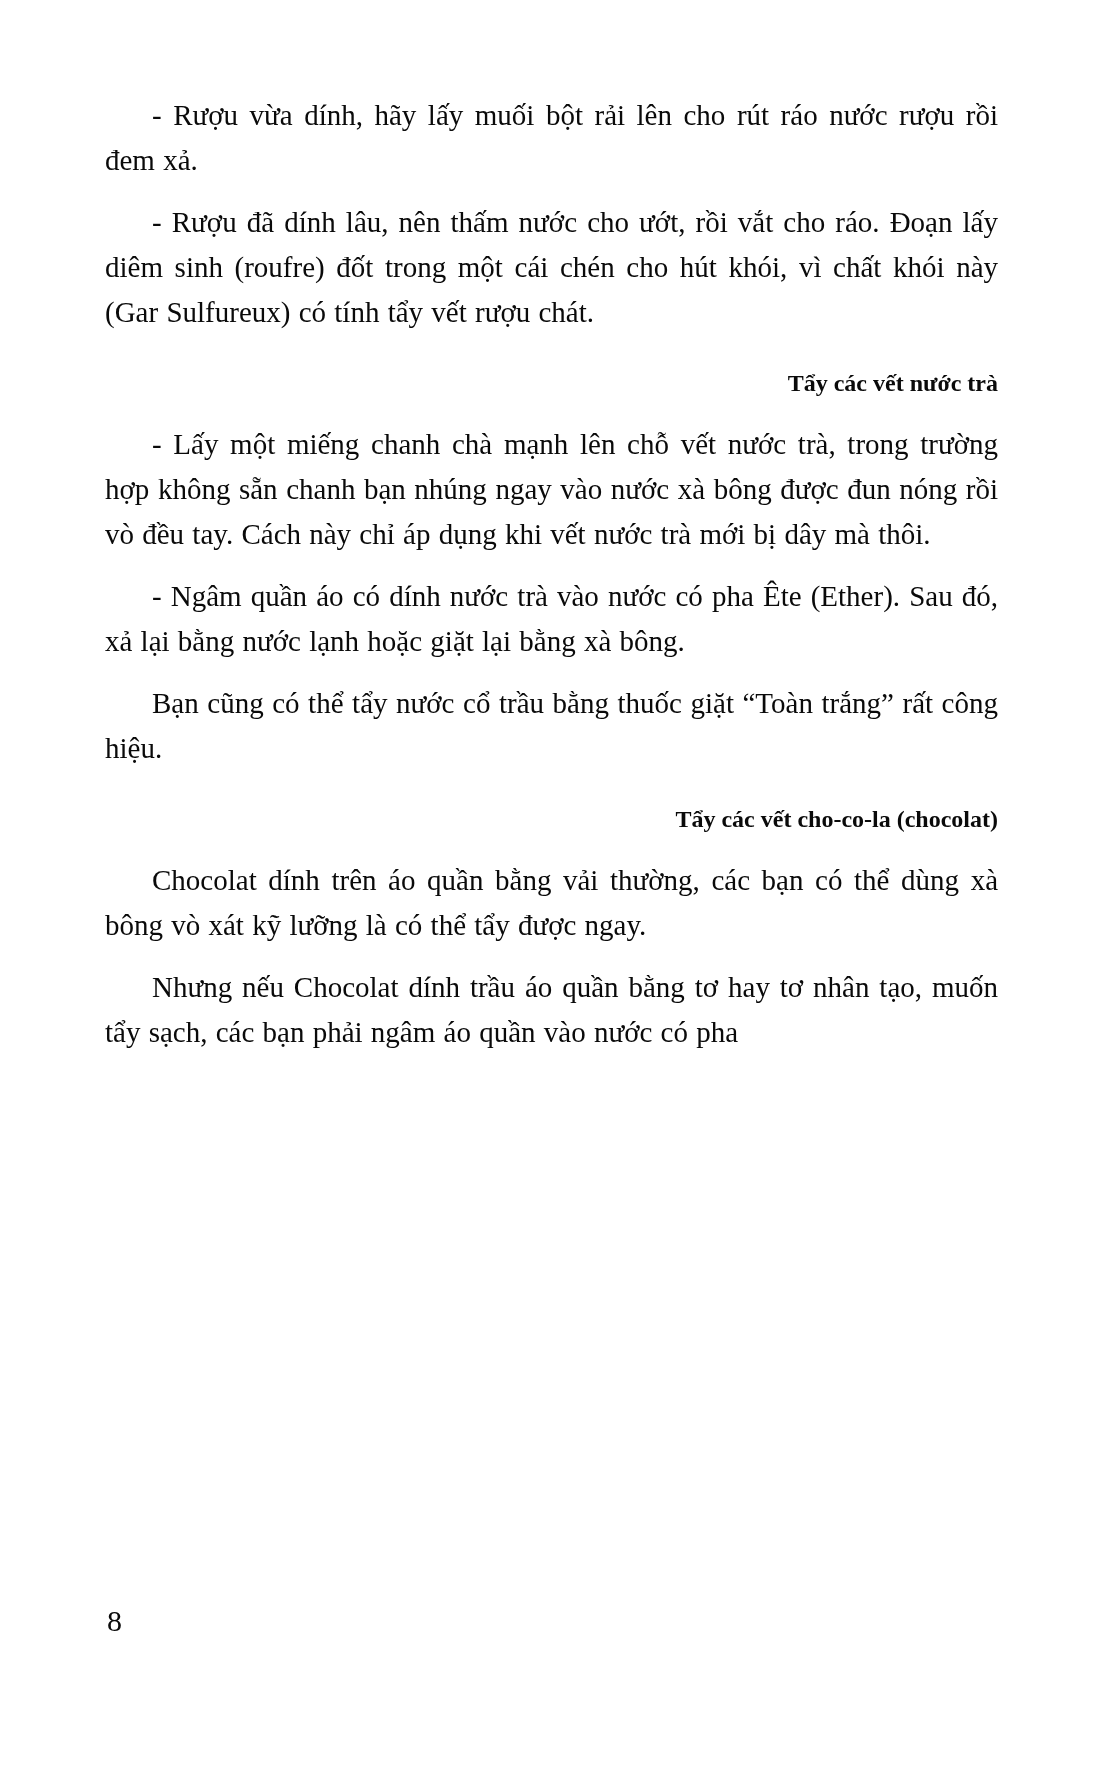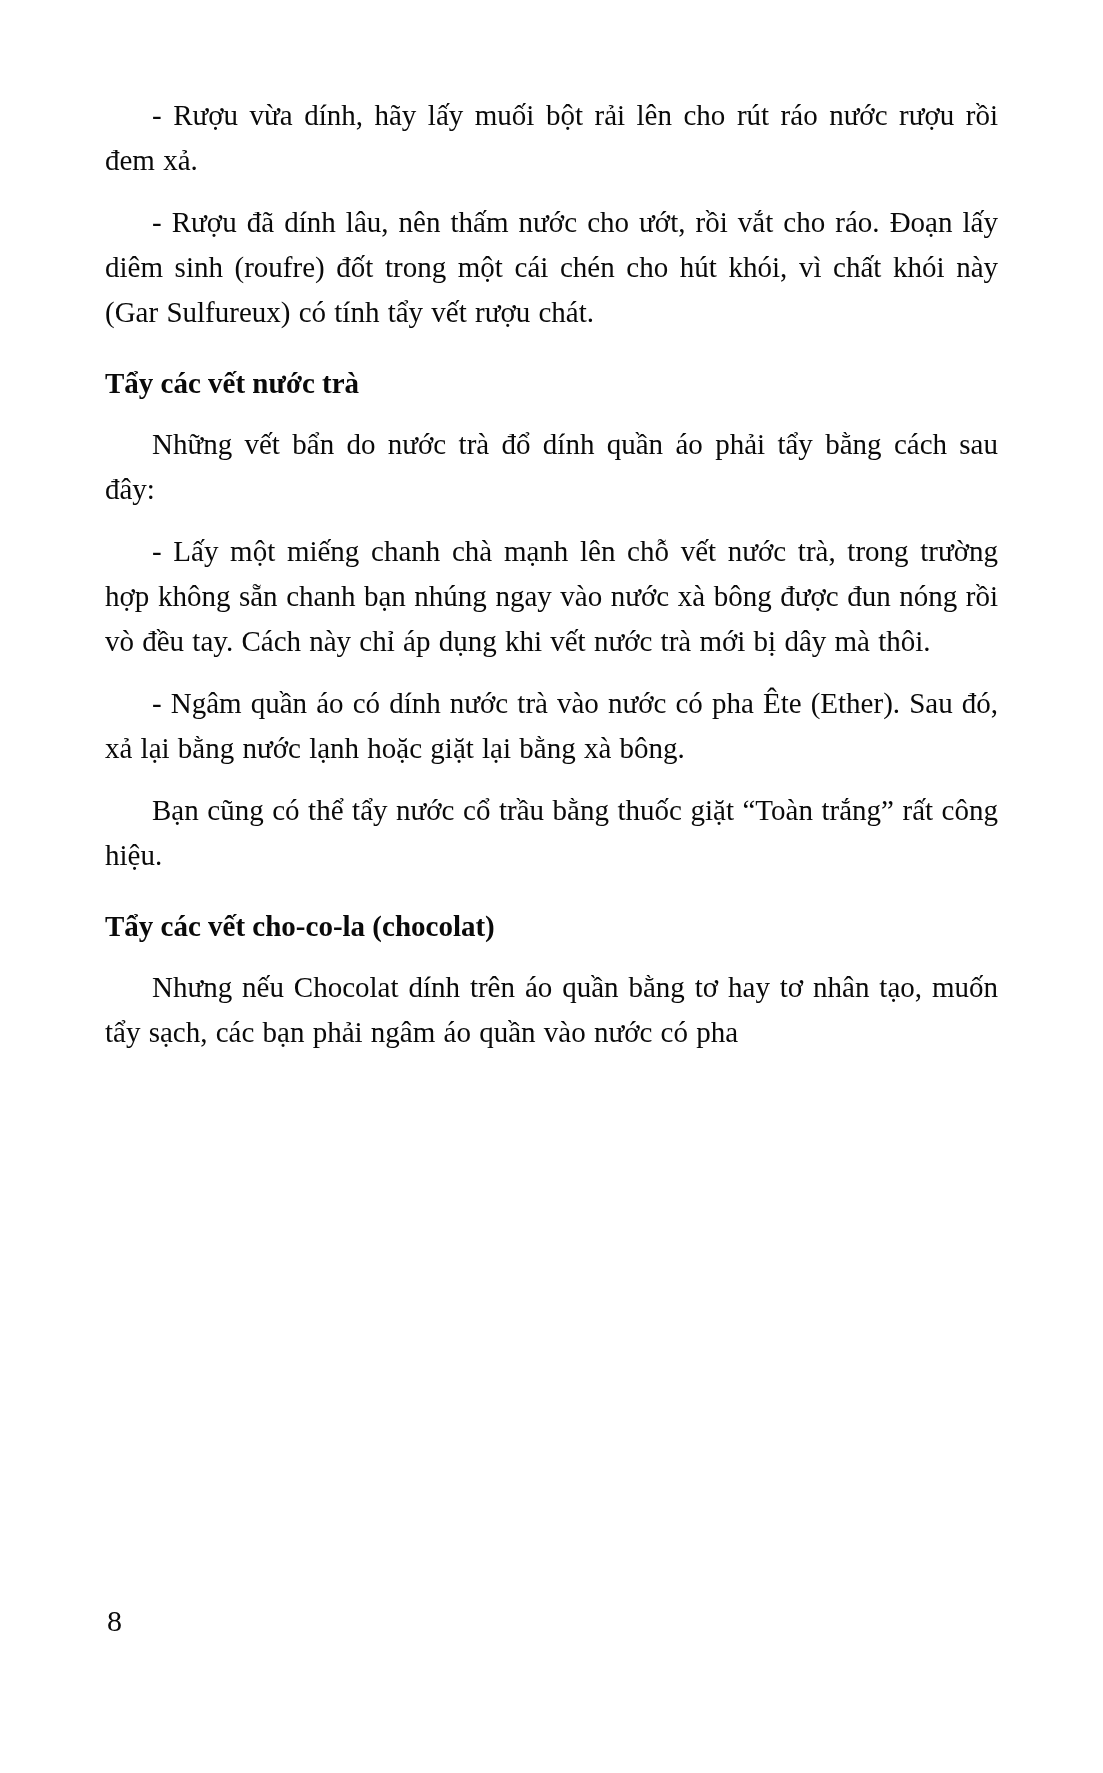--- a/index.html
+++ b/index.html
@@ -22,23 +22,23 @@
   }
   .para {
     margin: 0 0 17px 0;
     text-align: justify;
     text-indent: 47px;
     word-spacing: 1px;
   }
   .heading {
     margin: 26px 0 16px 0;
     font-weight: bold;
-    font-size: 29px;
+    font-size: 24px;
     line-height: 45px;
-    text-align: left;
+    text-align: right;
     text-indent: 0;
   }
   .page-number {
     position: absolute;
     left: 107px;
     top: 1598px;
     font-size: 30px;
     line-height: 45px;
   }
 </style>
@@ -48,30 +48,30 @@
 <div class="page">
 
   <p class="para">- Rượu vừa dính, hãy lấy muối bột rải lên cho rút ráo nước rượu rồi đem xả.</p>
 
   <p class="para">- Rượu đã dính lâu, nên thấm nước cho ướt, rồi vắt cho ráo. Đoạn lấy diêm sinh (roufre) đốt trong một cái chén cho hút khói, vì chất khói này (Gar Sulfureux) có tính tẩy vết rượu chát.</p>
 
 
 
   <h2 class="heading">Tẩy các vết nước trà</h2>
 
-  <p class="para">Những vết bẩn do nước trà đổ dính quần áo phải tẩy bằng cách sau đây:</p>
 
   <p class="para">- Lấy một miếng chanh chà mạnh lên chỗ vết nước trà, trong trường hợp không sẵn chanh bạn nhúng ngay vào nước xà bông được đun nóng rồi vò đều tay. Cách này chỉ áp dụng khi vết nước trà mới bị dây mà thôi.</p>
 
   <p class="para">- Ngâm quần áo có dính nước trà vào nước có pha Ête (Ether). Sau đó, xả lại bằng nước lạnh hoặc giặt lại bằng xà bông.</p>
 
 
 
   <p class="para">Bạn cũng có thể tẩy nước cổ trầu bằng thuốc giặt “Toàn trắng” rất công hiệu.</p>
 
   <h2 class="heading">Tẩy các vết cho-co-la (chocolat)</h2>
 
+  <p class="para">Chocolat dính trên áo quần bằng vải thường, các bạn có thể dùng xà bông vò xát kỹ lưỡng là có thể tẩy được ngay.</p>
 
-  <p class="para">Nhưng nếu Chocolat dính trên áo quần bằng tơ hay tơ nhân tạo, muốn tẩy sạch, các bạn phải ngâm áo quần vào nước có pha</p>
+  <p class="para">Nhưng nếu Chocolat dính trầu áo quần bằng tơ hay tơ nhân tạo, muốn tẩy sạch, các bạn phải ngâm áo quần vào nước có pha</p>
 
   <div class="page-number">8</div>
 
 </div>
 
 </body></html>

